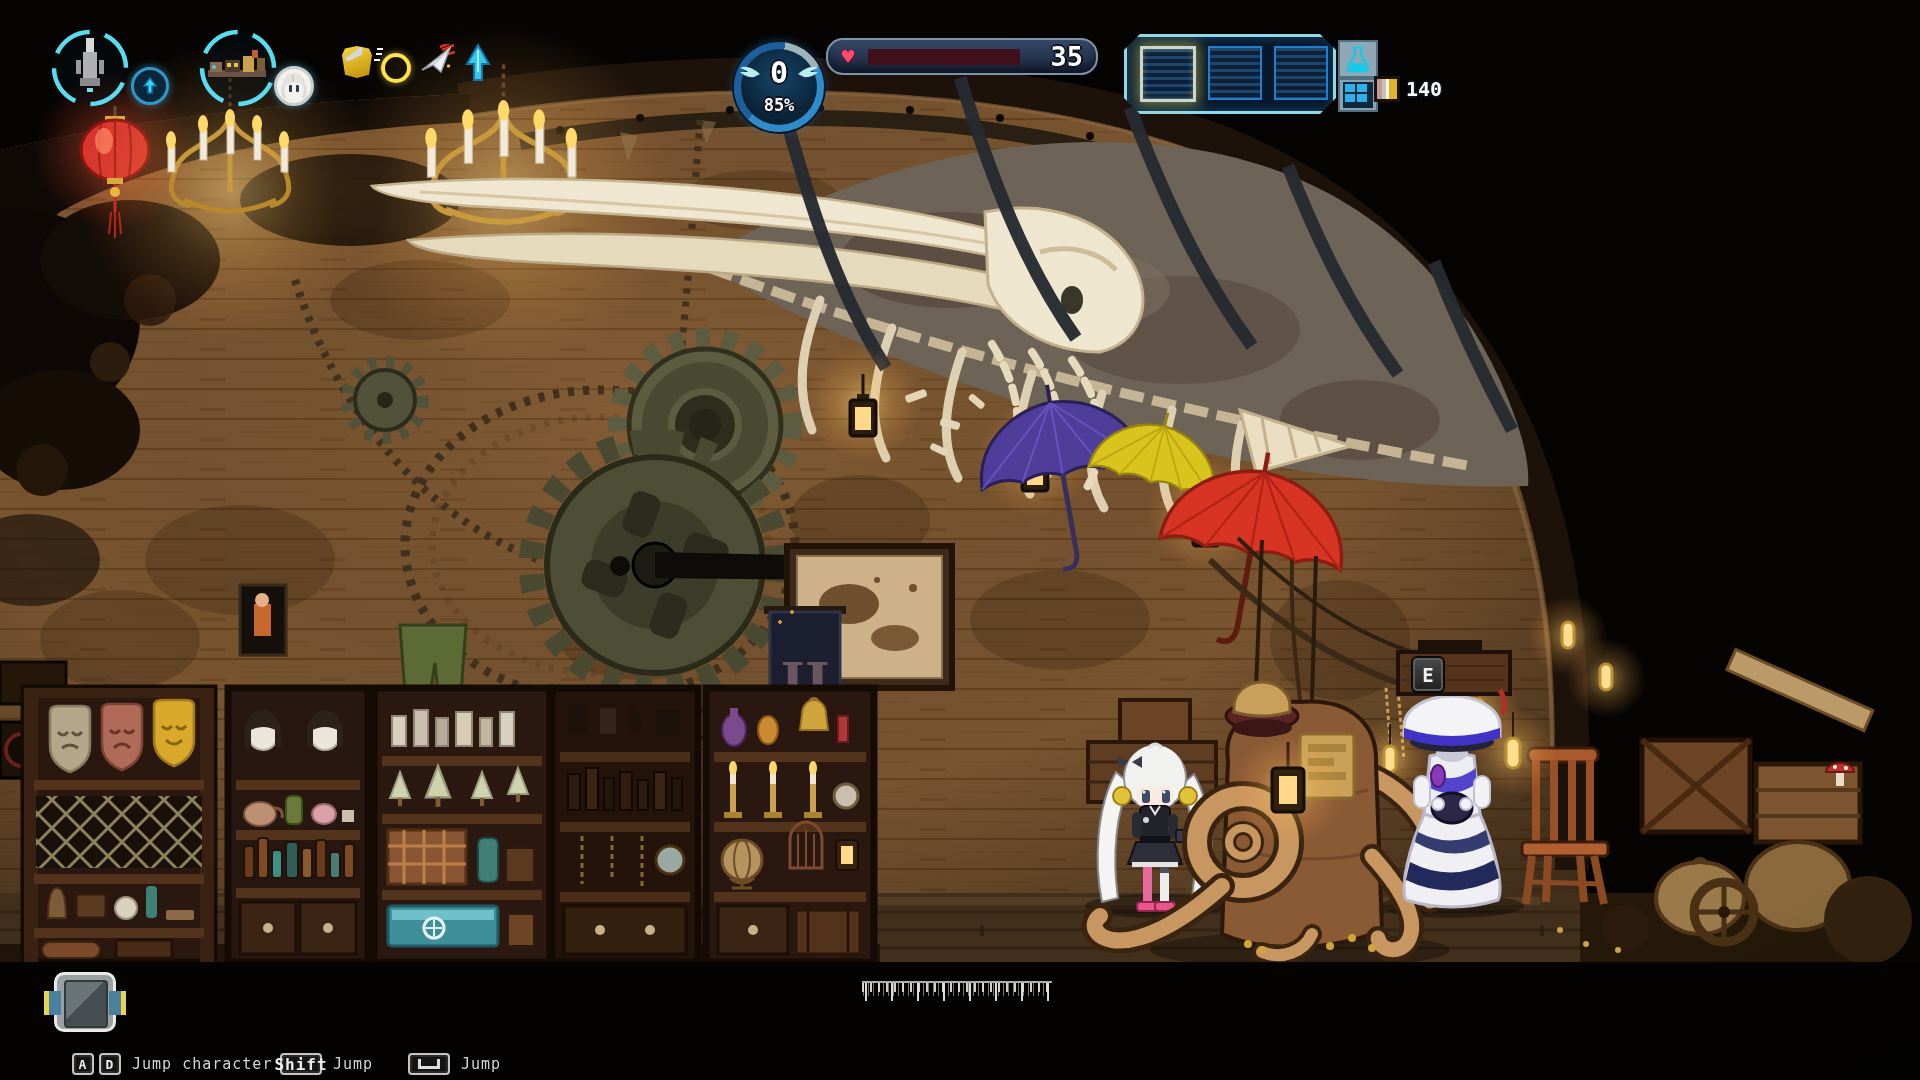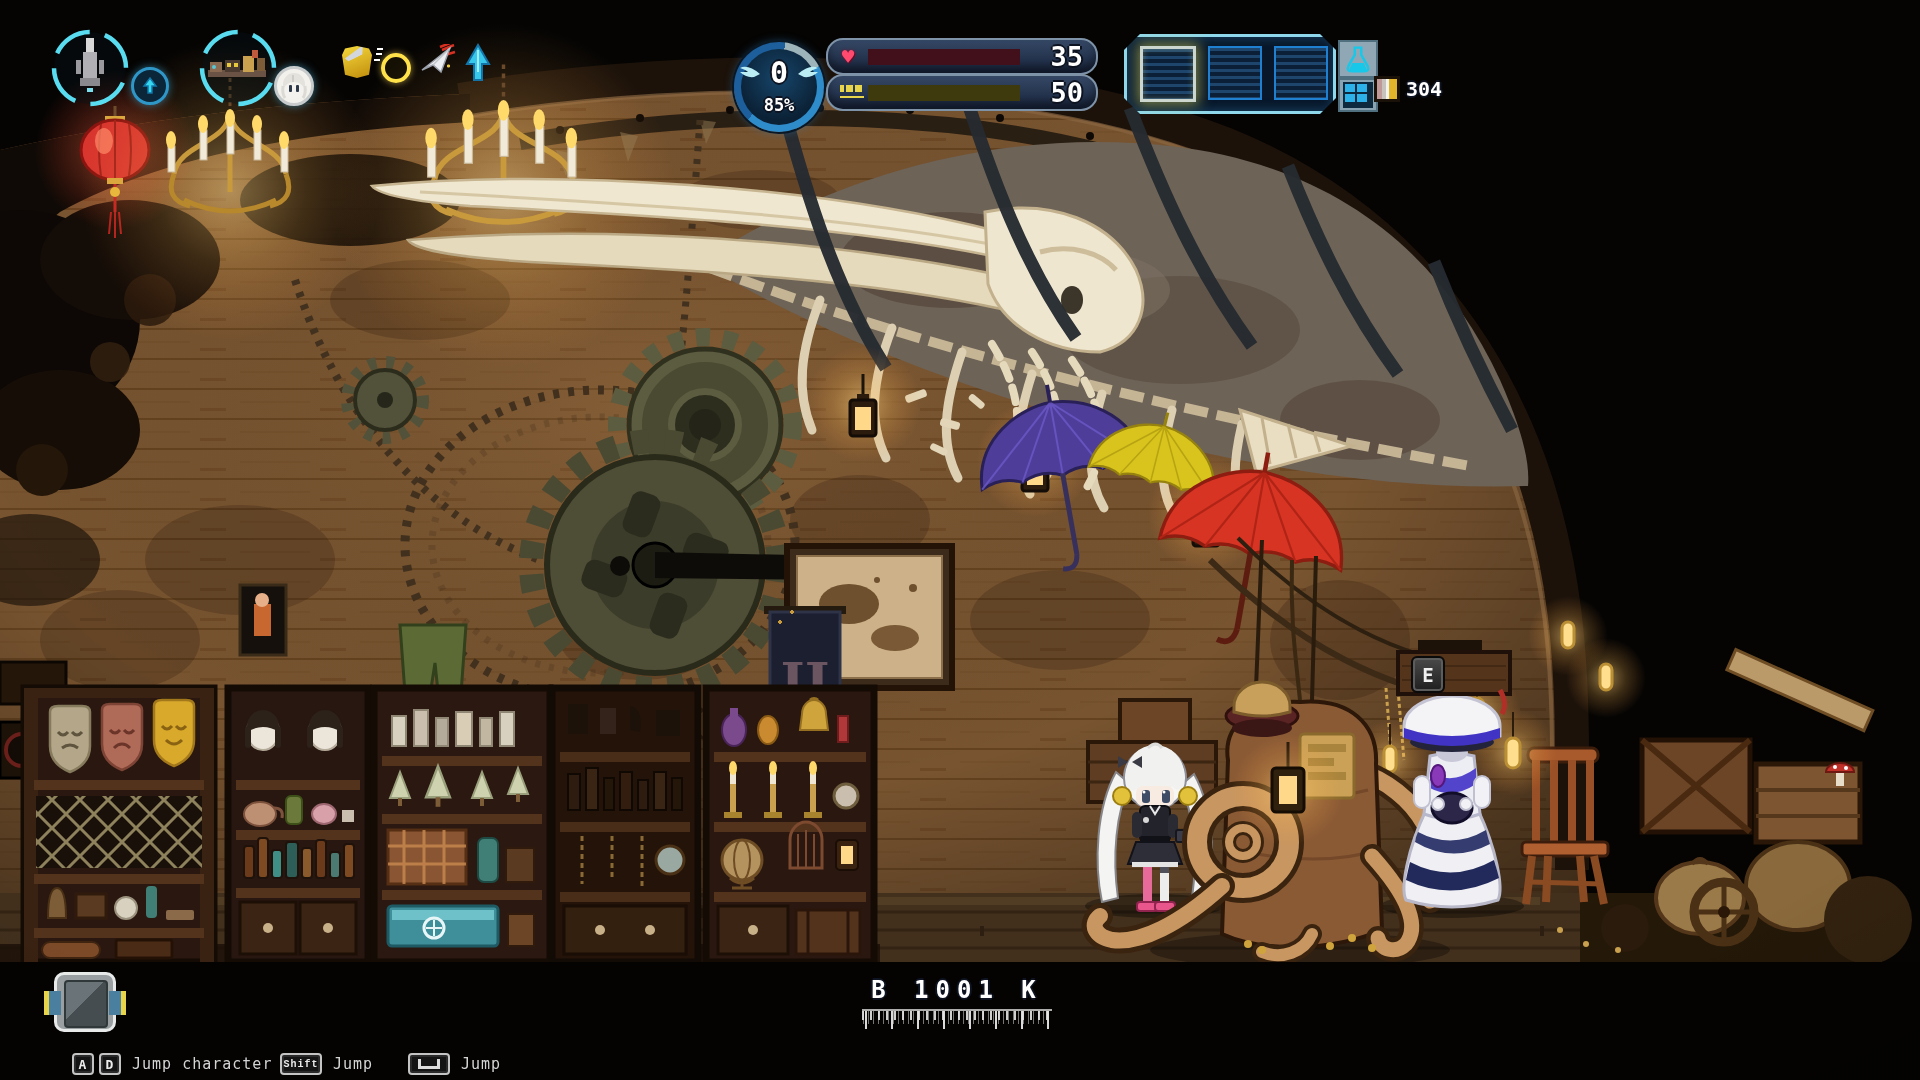--- a/index.html
+++ b/index.html
@@ -831,25 +831,20 @@
     </svg>
     <div class="val px">0</div>
     <div class="prog px">85%</div>
   </div>
 
   <div class="bar" style="top:38px;">
     <span class="bicon heart-glyph">♥</span>
     <span class="track hp"><span class="fill hp" style="width: 57%;"></span></span>
     <span class="bval px">35</span>
   </div>
-  <div class="bar" style="top:74px;">
-    <span class="bicon"><i class="fuel-glyph"></i></span>
-    <span class="track fuel"><span class="fill fuel" style="width: 52%;"></span></span>
-    <span class="bval px">50</span>
-  </div>
 
   <div class="abs" id="hotbar">
     <div class="slot s1"></div>
     <div class="slot s2"></div>
     <div class="slot s3"></div>
   </div>
   <div class="hcell c1">
     <svg width="26" height="28" viewBox="0 0 32 34">
       <path d="M12,3 h8 v9 l8,14 q2,6 -4,6 H8 q-6,0 -4,-6 l8,-14 Z" fill="none" stroke="#18c8e8" stroke-width="3"></path>
       <path d="M9,22 h14 l3,6 q1,3 -2,3 H8 q-3,0 -2,-3 Z" fill="#18c8e8"></path>
@@ -858,42 +853,41 @@
   <div class="hcell c2">
     <span class="gridico">
           <i></i>
           <i></i>
           <i></i>
           <i></i>
         </span>
   </div>
 
   <div class="abs" id="resource-icon"></div>
-  <div class="abs px" id="resource-count">304</div>
+  <div class="abs px" id="resource-count">140</div>
 
   <div class="abs keycap" id="interact-key">E</div>
 
   <div class="abs" id="depth">
-    <div class="lbl px">B 1001 K</div>
     <div class="ruler"></div>
   </div>
 
   <div class="abs" id="bag-button">
     <div class="strapL"></div>
     <div class="strapR"></div>
     <div class="screen"></div>
   </div>
 
   <div class="hintgrp" style="left:72px;">
     <span class="hintkey">A</span>
     <span class="hintkey">D</span>
     <span class="hlbl">Jump character</span>
   </div>
   <div class="hintgrp" style="left:280px;">
-    <span class="hintkey wide" style="font-size:10px;font-family:Liberation Mono, monospace;">Shift</span>
+    <span class="hintkey wide" style="font-size:16px;">Shift</span>
     <span class="hlbl">Jump</span>
   </div>
   <div class="hintgrp" style="left:408px;">
     <span class="hintkey wide">
           <span class="sp"></span>
         </span>
     <span class="hlbl">Jump</span>
   </div>
 
 </div>

